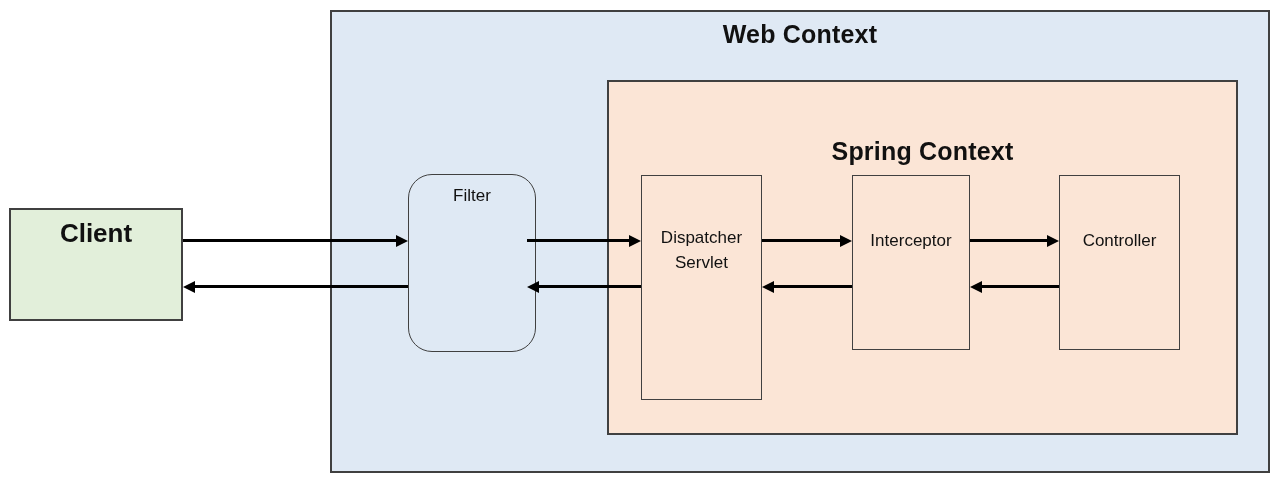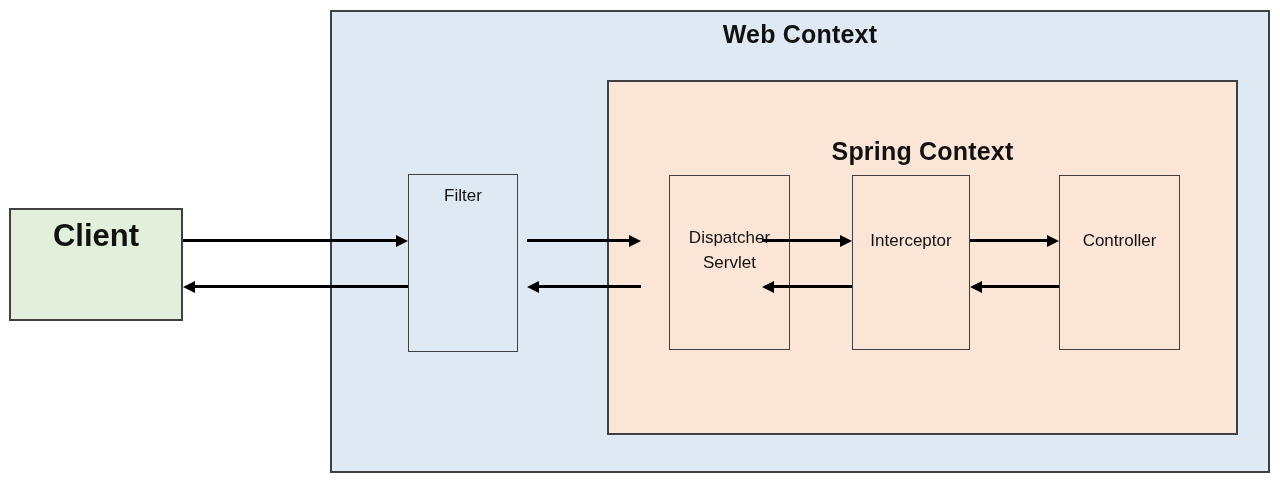--- a/index.html
+++ b/index.html
@@ -34,49 +34,50 @@
     text-align:center;
     line-height:1.45;
   }
   
   .client-box{
     left:9px;top:208px;width:174px;height:113px;
     background:var(--client-fill);
   }
   .client-box .client-label{
     font-weight:bold;
-    font-size:31px;
+    font-size:26px;
     text-align:center;
     padding-top:8px;
   }
   
   .web-context{
     left:330px;top:10px;width:940px;height:463px;
     background:var(--web-context-fill);
   }
   .web-context > .container-title{padding-top:8px;}
   
   .filter-box{
-    left:76px;top:162px;width:110px;height:178px;
+    left:76px;top:162px;width:128px;height:178px;
     background:var(--web-context-fill);
     border-width:1.5px;
+    border-radius:24px;
   }
   .filter-box .node-label{padding-top:9px;}
   
   .spring-context{
     left:275px;top:68px;width:631px;height:355px;
     background:var(--spring-context-fill);
   }
   .spring-context > .container-title{padding-top:11px;margin-top:44px;}
   
   .spring-node{
     background:var(--spring-context-fill);
     border-width:1.5px;
   }
-  .dispatcher-box{left:32px;top:93px;width:121px;height:175px;margin-left:28px;}
+  .dispatcher-box{left:32px;top:93px;width:121px;height:225px;}
   .dispatcher-box .node-label{padding:50px 2px 0 2px;}
   .interceptor-box{left:243px;top:93px;width:118px;height:175px;}
   .interceptor-box .node-label{padding-top:53px;}
   .controller-box{left:450px;top:93px;width:121px;height:175px;}
   .controller-box .node-label{padding-top:53px;}
   
   .arrow{
     position:absolute;
     height:3px;
     background:var(--arrow-color);

